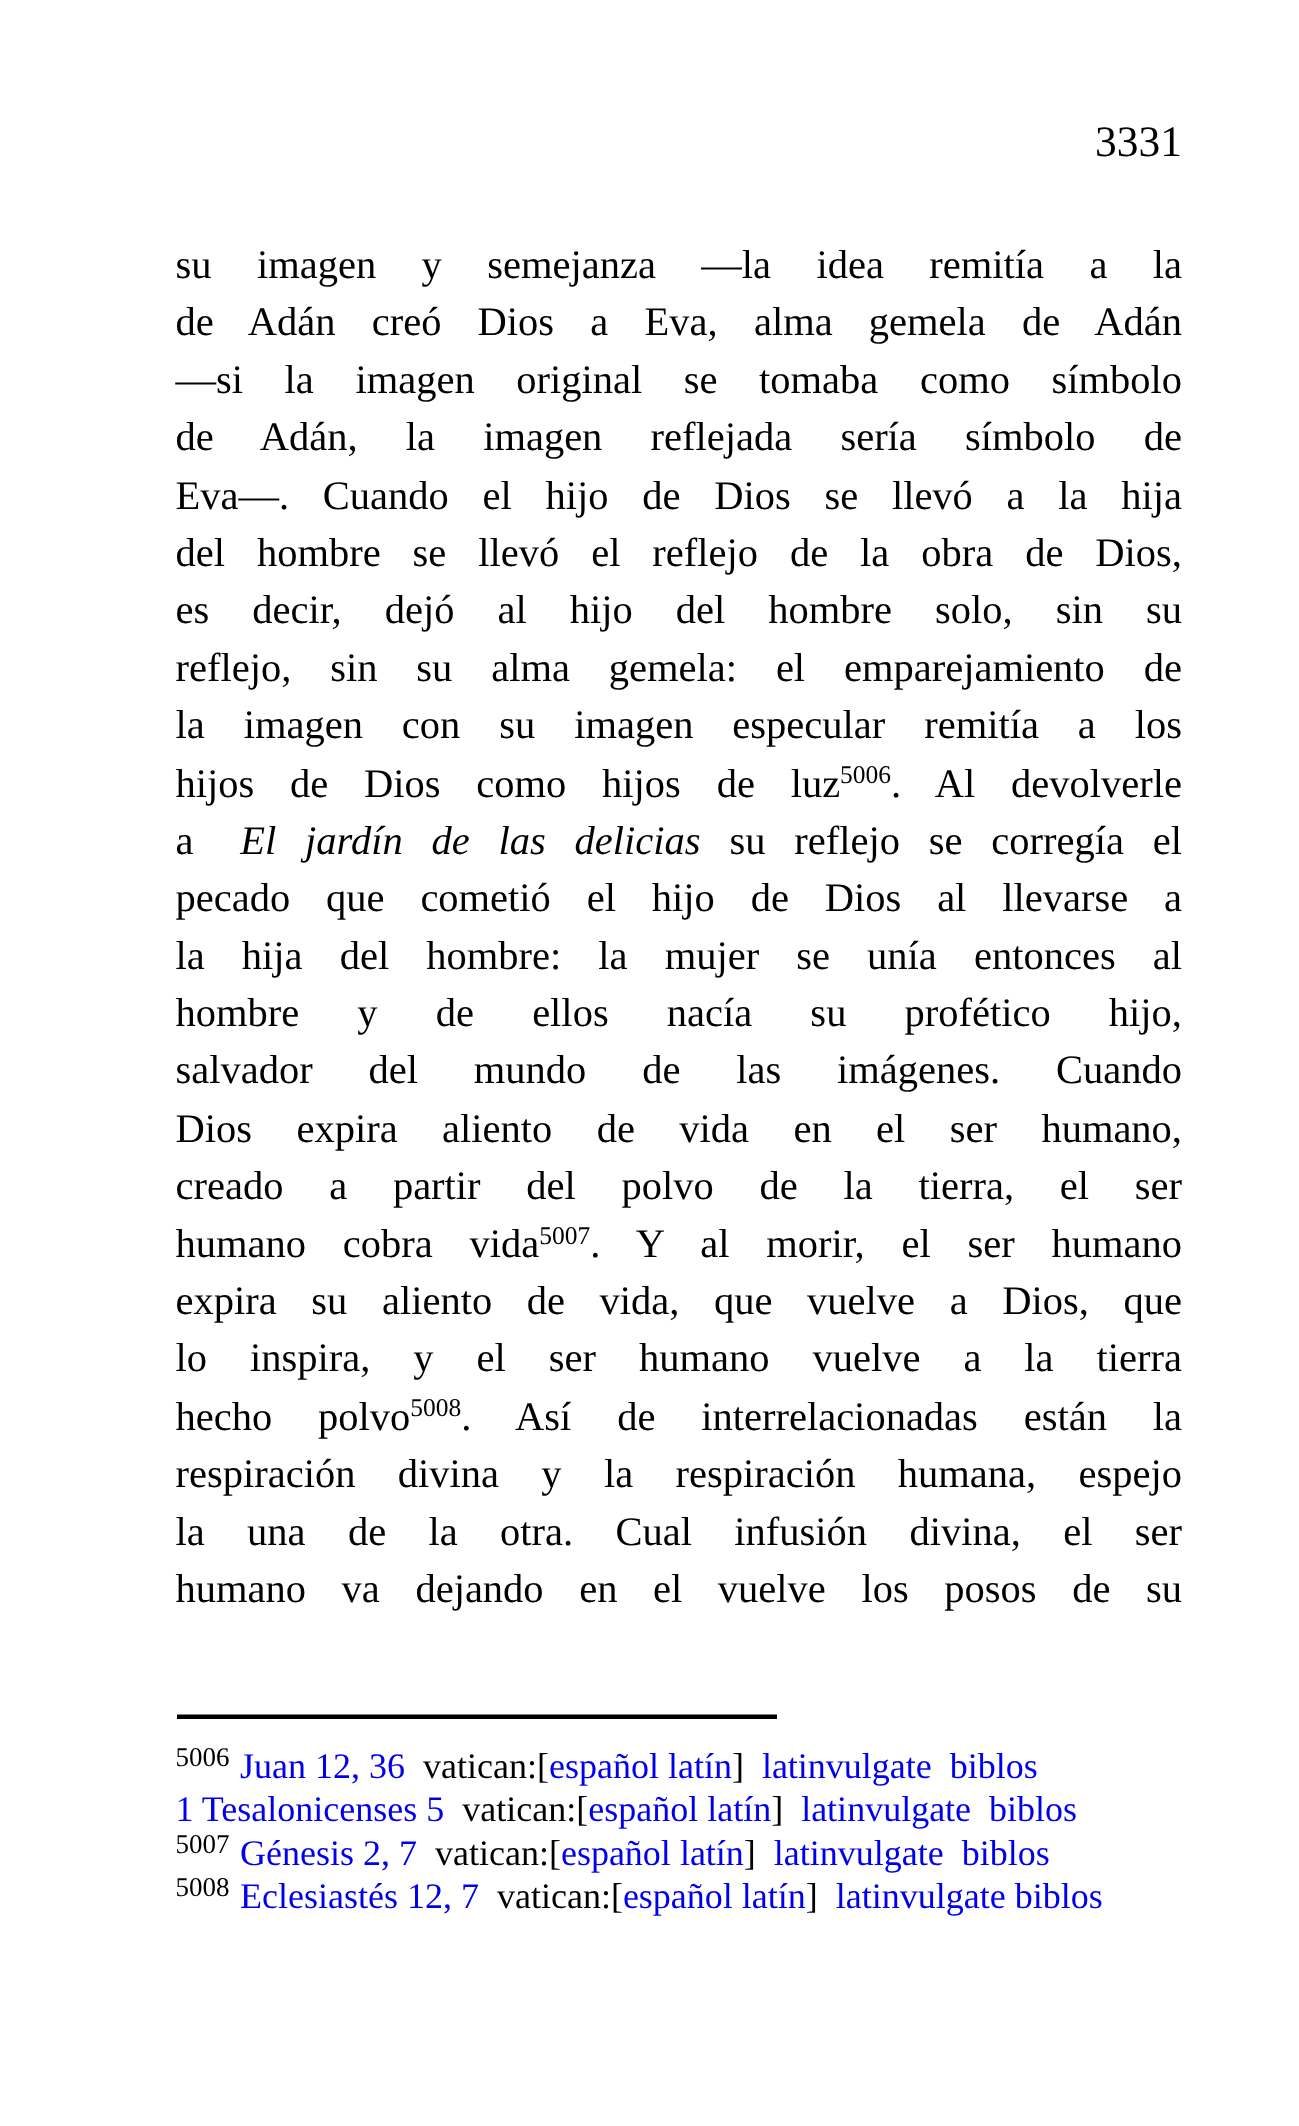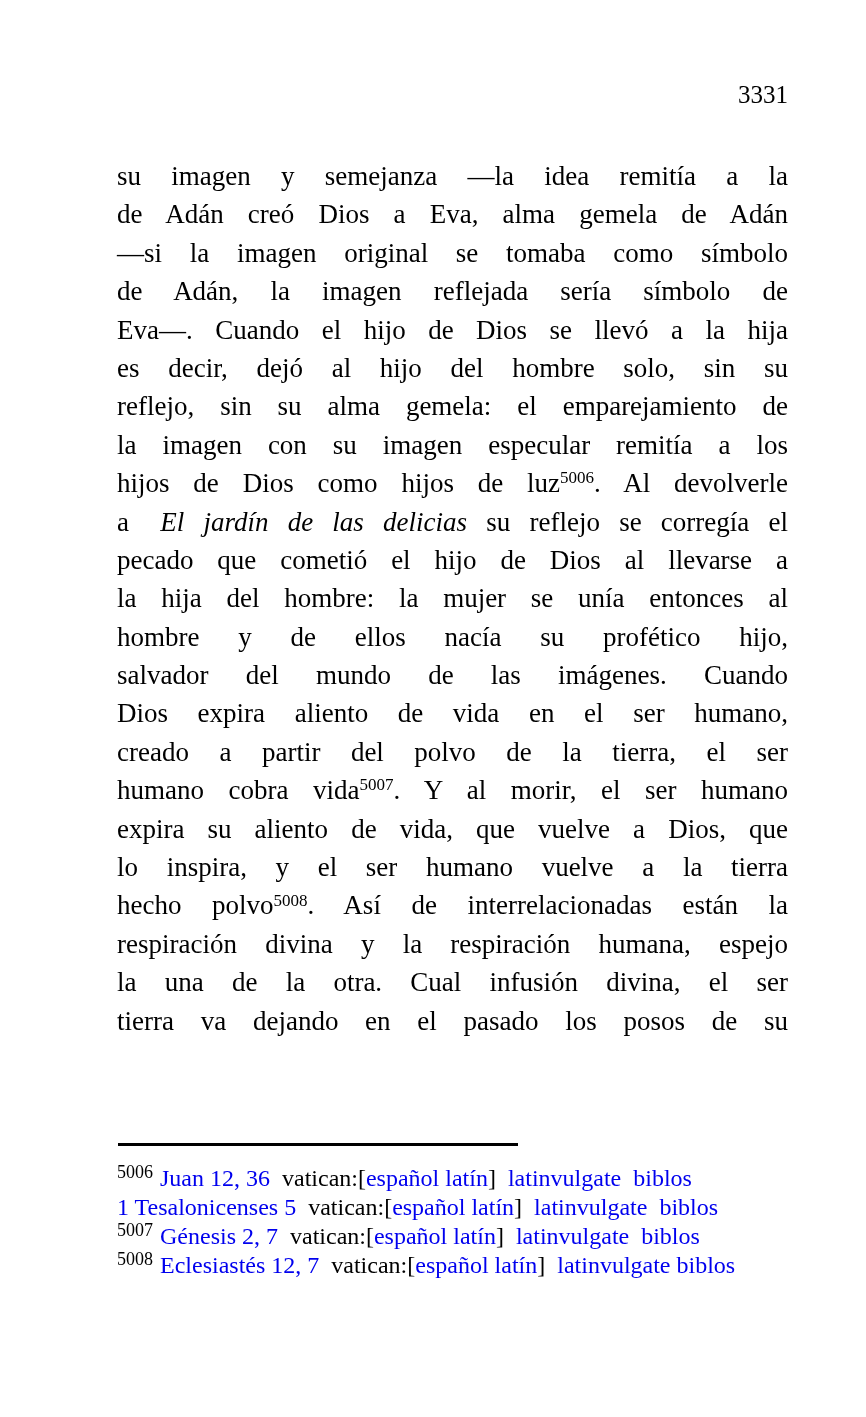--- a/index.html
+++ b/index.html
@@ -13,21 +13,21 @@
       height: 1417px;
       background: var(--bg-color, #ffffff);
       color: var(--text-color, #000000);
       font-family: "Liberation Serif", "DejaVu Serif", serif;
       overflow: hidden;
     }
     .page-number {
       position: absolute;
       top: 80px;
       right: 78px;
-      font-size: 25px;
+      font-size: 29px;
       line-height: 30px;
       margin-left: 20px;
     }
     .body-text {
       position: absolute;
       left: 117px;
       top: 157px;
       width: 671px;
       font-size: 27px;
       line-height: 38.4px;
@@ -93,38 +93,39 @@
 
 <div class="page">
   <div class="page-number">3331</div>
 
   <div class="body-text">
       <div class="body-line">su imagen y semejanza —la idea remitía a la</div>
       <div class="body-line">de Adán creó Dios a Eva, alma gemela de Adán</div>
       <div class="body-line">—si la imagen original se tomaba como símbolo</div>
       <div class="body-line">de Adán, la imagen reflejada sería símbolo de</div>
       <div class="body-line">Eva—. Cuando el hijo de Dios se llevó a la hija</div>
+      <div class="body-line">del hombre se llevó el reflejo de la obra de Dios,</div>
       <div class="body-line">es decir, dejó al hijo del hombre solo, sin su</div>
       <div class="body-line">reflejo, sin su alma gemela: el emparejamiento de</div>
       <div class="body-line">la imagen con su imagen especular remitía a los</div>
       <div class="body-line">hijos de Dios como hijos de luz<sup class="fnref">5006</sup>. Al devolverle</div>
       <div class="body-line">a <em>El jardín de las delicias</em> su reflejo se corregía el</div>
       <div class="body-line">pecado que cometió el hijo de Dios al llevarse a</div>
       <div class="body-line">la hija del hombre: la mujer se unía entonces al</div>
       <div class="body-line">hombre y de ellos nacía su profético hijo,</div>
       <div class="body-line">salvador del mundo de las imágenes. Cuando</div>
       <div class="body-line">Dios expira aliento de vida en el ser humano,</div>
       <div class="body-line">creado a partir del polvo de la tierra, el ser</div>
       <div class="body-line">humano cobra vida<sup class="fnref">5007</sup>. Y al morir, el ser humano</div>
       <div class="body-line">expira su aliento de vida, que vuelve a Dios, que</div>
       <div class="body-line">lo inspira, y el ser humano vuelve a la tierra</div>
       <div class="body-line">hecho polvo<sup class="fnref">5008</sup>. Así de interrelacionadas están la</div>
       <div class="body-line">respiración divina y la respiración humana, espejo</div>
       <div class="body-line">la una de la otra. Cual infusión divina, el ser</div>
-      <div class="body-line">tierra va dejando en el pasado los posos de su</div>
+      <div class="body-line">humano va dejando en el vuelve los posos de su</div>
     </div>
 
   <div class="fn-rule"></div>
 
   <div class="footnotes">
       <div class="fn-line"><sup class="fn-sup">5006</sup><a class="fn-link">Juan 12, 36</a><span class="fn-text">  vatican:[</span><a class="fn-link">español</a><span class="fn-text"> </span><a class="fn-link">latín</a><span class="fn-text">]  </span><a class="fn-link">latinvulgate</a><span class="fn-text">  </span><a class="fn-link">biblos</a></div>
       <div class="fn-line"><a class="fn-link">1 Tesalonicenses 5</a><span class="fn-text">  vatican:[</span><a class="fn-link">español</a><span class="fn-text"> </span><a class="fn-link">latín</a><span class="fn-text">]  </span><a class="fn-link">latinvulgate</a><span class="fn-text">  </span><a class="fn-link">biblos</a></div>
       <div class="fn-line"><sup class="fn-sup">5007</sup><a class="fn-link">Génesis 2, 7</a><span class="fn-text">  vatican:[</span><a class="fn-link">español</a><span class="fn-text"> </span><a class="fn-link">latín</a><span class="fn-text">]  </span><a class="fn-link">latinvulgate</a><span class="fn-text">  </span><a class="fn-link">biblos</a></div>
       <div class="fn-line"><sup class="fn-sup">5008</sup><a class="fn-link">Eclesiastés 12, 7</a><span class="fn-text">  vatican:[</span><a class="fn-link">español</a><span class="fn-text"> </span><a class="fn-link">latín</a><span class="fn-text">]  </span><a class="fn-link">latinvulgate</a><span class="fn-text"> </span><a class="fn-link">biblos</a></div>
     </div>

